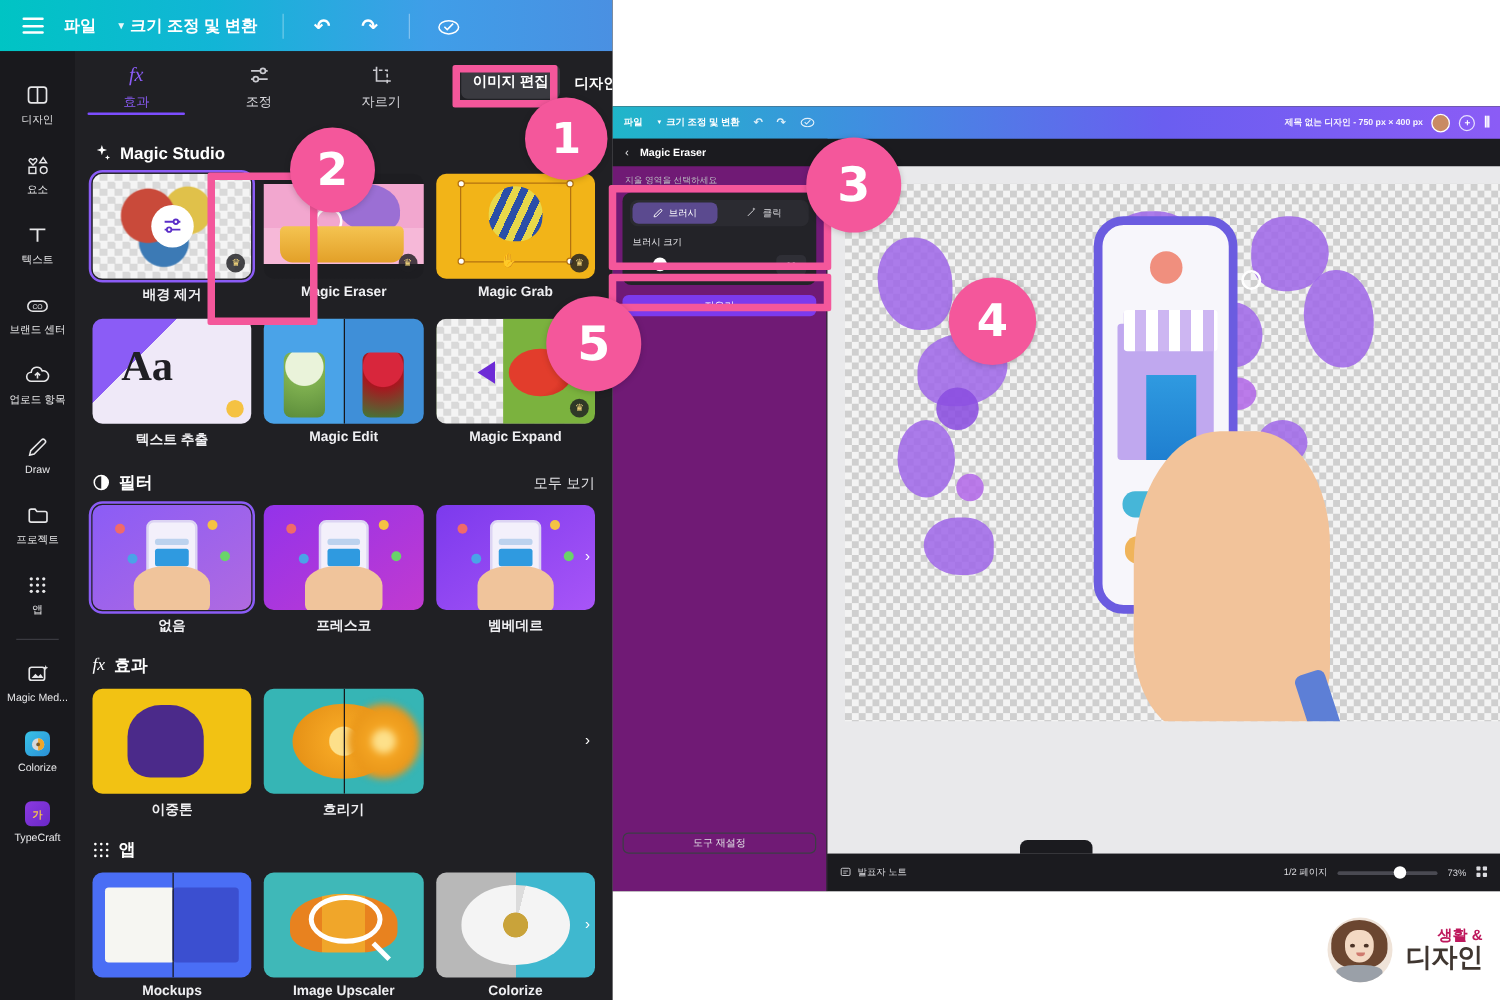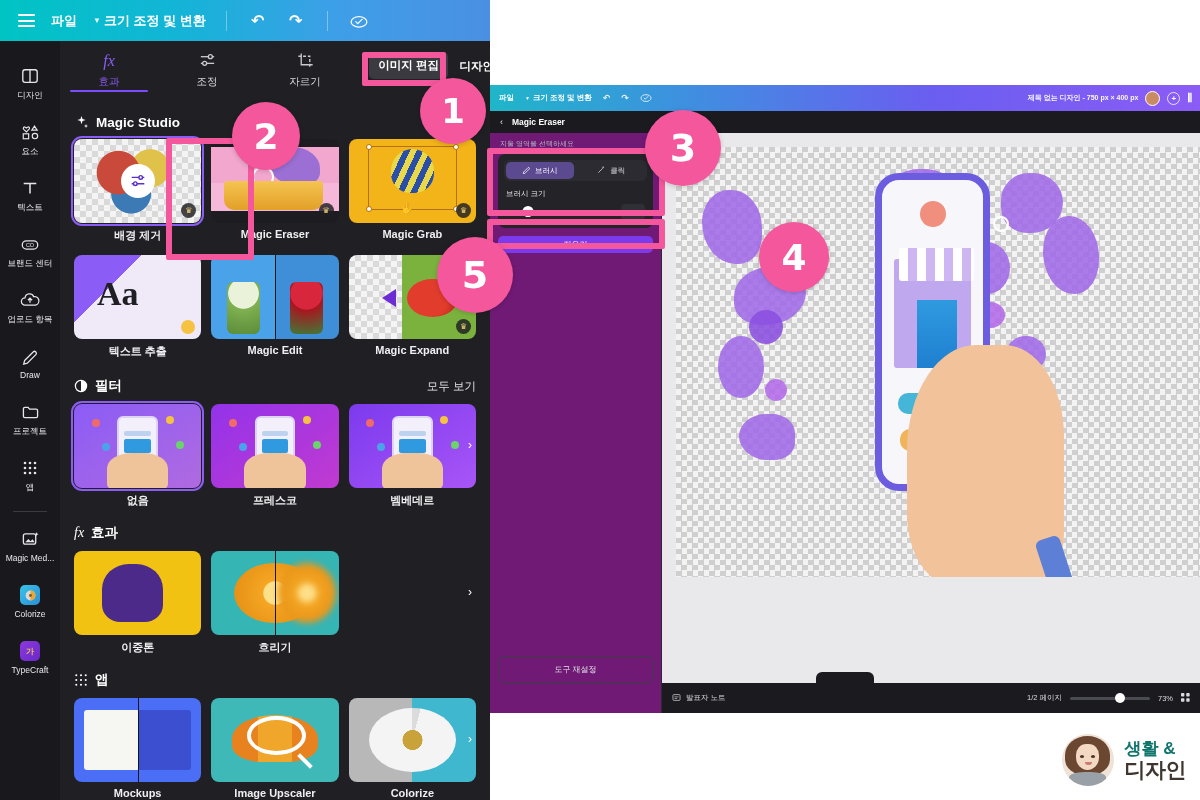--- a/index.html
+++ b/index.html
@@ -149,21 +149,21 @@
   .in-seg { display:flex; gap:4px; background:#2b2b31; border-radius:6px; padding:2px; }
   .in-seg > div { flex:1; display:flex; align-items:center; justify-content:center; gap:4px; height:17px; border-radius:5px; font-size:7.5px; color:#dcdce0; cursor:pointer; }
   .in-seg > div.on { background:#5b4a8f; color:#fff; }
   .in-lbl { color:#e6e6ea; font-size:7.5px; margin:8px 2px 5px 2px; }
   .in-slider-row { display:flex; align-items:center; gap:6px; padding:0 2px 2px 2px; }
   .in-track { position:relative; flex:1; height:3px; background:#44444c; border-radius:2px; }
   .in-fill { position:absolute; left:0; top:0; height:3px; width:20%; background:#8b5cf6; border-radius:2px; }
   .in-knob { position:absolute; left:20%; top:-4.5px; width:11px; height:11px; border-radius:50%; background:#fff; transform:translateX(-50%); }
   .in-num { width:24px; height:16px; background:#2f2f36; border-radius:4px; color:#e6e6ea; font-size:7.5px; display:flex; align-items:center; justify-content:center;text-align:center; }
   .in-erase { margin:8px 8px 0 8px; height:17px; background:#7c3aed; border-radius:5px; color:#fff; font-size:8px; display:flex; align-items:center; justify-content:center; cursor:pointer; }
-  .in-reset { position:absolute; left:8px; right:8px; bottom:30px; height:27px; border:1px solid #3d3d45; border-radius:5px;
+  .in-reset { position:absolute; left:8px; right:8px; bottom:30px; height:17px; border:1px solid #3d3d45; border-radius:5px;
               color:#e2e2e6; font-size:8px; display:flex; align-items:center; justify-content:center; cursor:pointer; }
 
   .in-stage { position:absolute; left:172px; top:48px; right:0; bottom:30px; background:#e9e9eb; }
   .in-canvas { position:absolute; left:14px; top:14px; right:0; height:430px;
                background: repeating-conic-gradient(#cfcfcf 0 25%, #f3f3f3 0 50%) 0 0/11px 11px; overflow:hidden; }
   .in-bottom { position:absolute; left:172px; right:0; bottom:0; height:30px; background:#1b1b1f; display:flex; align-items:center; padding:0 10px; }
   .in-notes { color:#dcdce0; font-size:7.5px; display:flex; align-items:center; gap:5px; }
   .in-bright { margin-left:auto; display:flex; align-items:center; gap:8px; color:#dcdce0; font-size:7.5px; }
   .zt { position:relative; width:80px; height:3px; background:#4a4a52; border-radius:2px; }
   .zk { position:absolute; left:62%; top:-4px; width:10px; height:10px; border-radius:50%; background:#fff; transform:translateX(-50%); }
@@ -193,21 +193,21 @@
   
   .wm { position:absolute; right:14px; bottom:14px; display:flex; align-items:center; gap:11px; }
   .wm-av { width:52px; height:52px; border-radius:50%; overflow:hidden; background:#efe3d8; position:relative; }
   .wm-av .hair { position:absolute; left:6%; top:4%; width:88%; height:74%; border-radius:50% 50% 42% 42%; background:#6b4630; }
   .wm-av .face { position:absolute; left:27%; top:20%; width:46%; height:50%; border-radius:46% 46% 52% 52%; background:#f3d9c3; }
   .wm-av .body { position:absolute; left:14%; bottom:0; width:72%; height:26%; border-radius:40% 40% 0 0; background:#9aa0a8; }
   .wm-av .e1, .wm-av .e2 { position:absolute; top:40%; width:4px; height:3px; background:#4b3326; border-radius:50%; }
   .wm-av .e1 { left:36%; } .wm-av .e2 { right:36%; }
   .wm-av .mo { position:absolute; left:46%; top:54%; width:7px; height:3px; background:#cf7a6e; border-radius:0 0 4px 4px; }
   .wm-txt { line-height:1.12; }
-  .wm-txt .l1 { font-size:17px; font-weight:bold; color:#0f766e; }
+  .wm-txt .l1 { font-size:12px; font-weight:bold; color:#be185d;text-align:right; }
   .wm-txt .l2 { font-size:21px; font-weight:bold; color:#3f3630; letter-spacing:-.5px; }
 </style>
 </head>
 <body>
 
 <div id="root">
 
   <div id="base">
 
     <div class="topbar">

